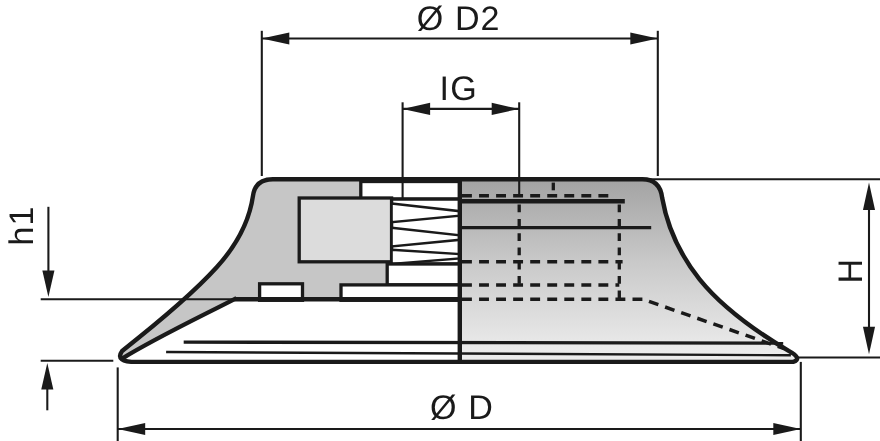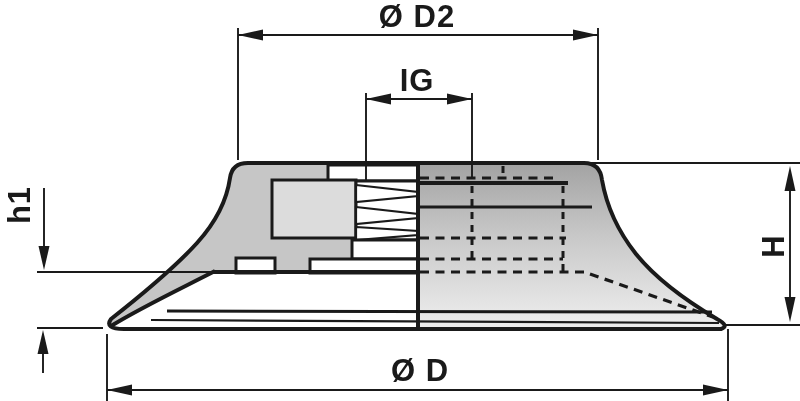--- a/index.html
+++ b/index.html
@@ -1,16 +1,16 @@
 <!DOCTYPE html>
 <html><head>
 <meta charset="utf-8">
 <style>
   html,body{margin:0;padding:0;background:#ffffff;width:800px;height:401px;overflow:hidden;}
-  .stage{position:relative;width:800px;height:336px;font-family:"Liberation Sans",sans-serif;font-weight:bold;}
+  .stage{position:relative;width:800px;height:336px;font-family:"Liberation Sans",sans-serif;}
   svg{display:block;}
   text{font-family:"Liberation Sans","DejaVu Sans",sans-serif;fill:#1a1a1a;}
   .dimtext{font-size:31px;letter-spacing:1px;}
   .thin{stroke:#1a1a1a;stroke-width:1.9;fill:none;}
   .t2{stroke:#1a1a1a;stroke-width:2.2;fill:none;}
   .t3{stroke:#1a1a1a;stroke-width:3;fill:none;}
   .t4{stroke:#1a1a1a;stroke-width:4;fill:none;stroke-linejoin:round;}
   .dashH{stroke:#1a1a1a;stroke-width:3.2;stroke-dasharray:9 6.5;fill:none;}
   .dashV{stroke:#1a1a1a;stroke-width:3;stroke-dasharray:7 6;fill:none;}
   .arrow{fill:#1a1a1a;stroke:none;}

